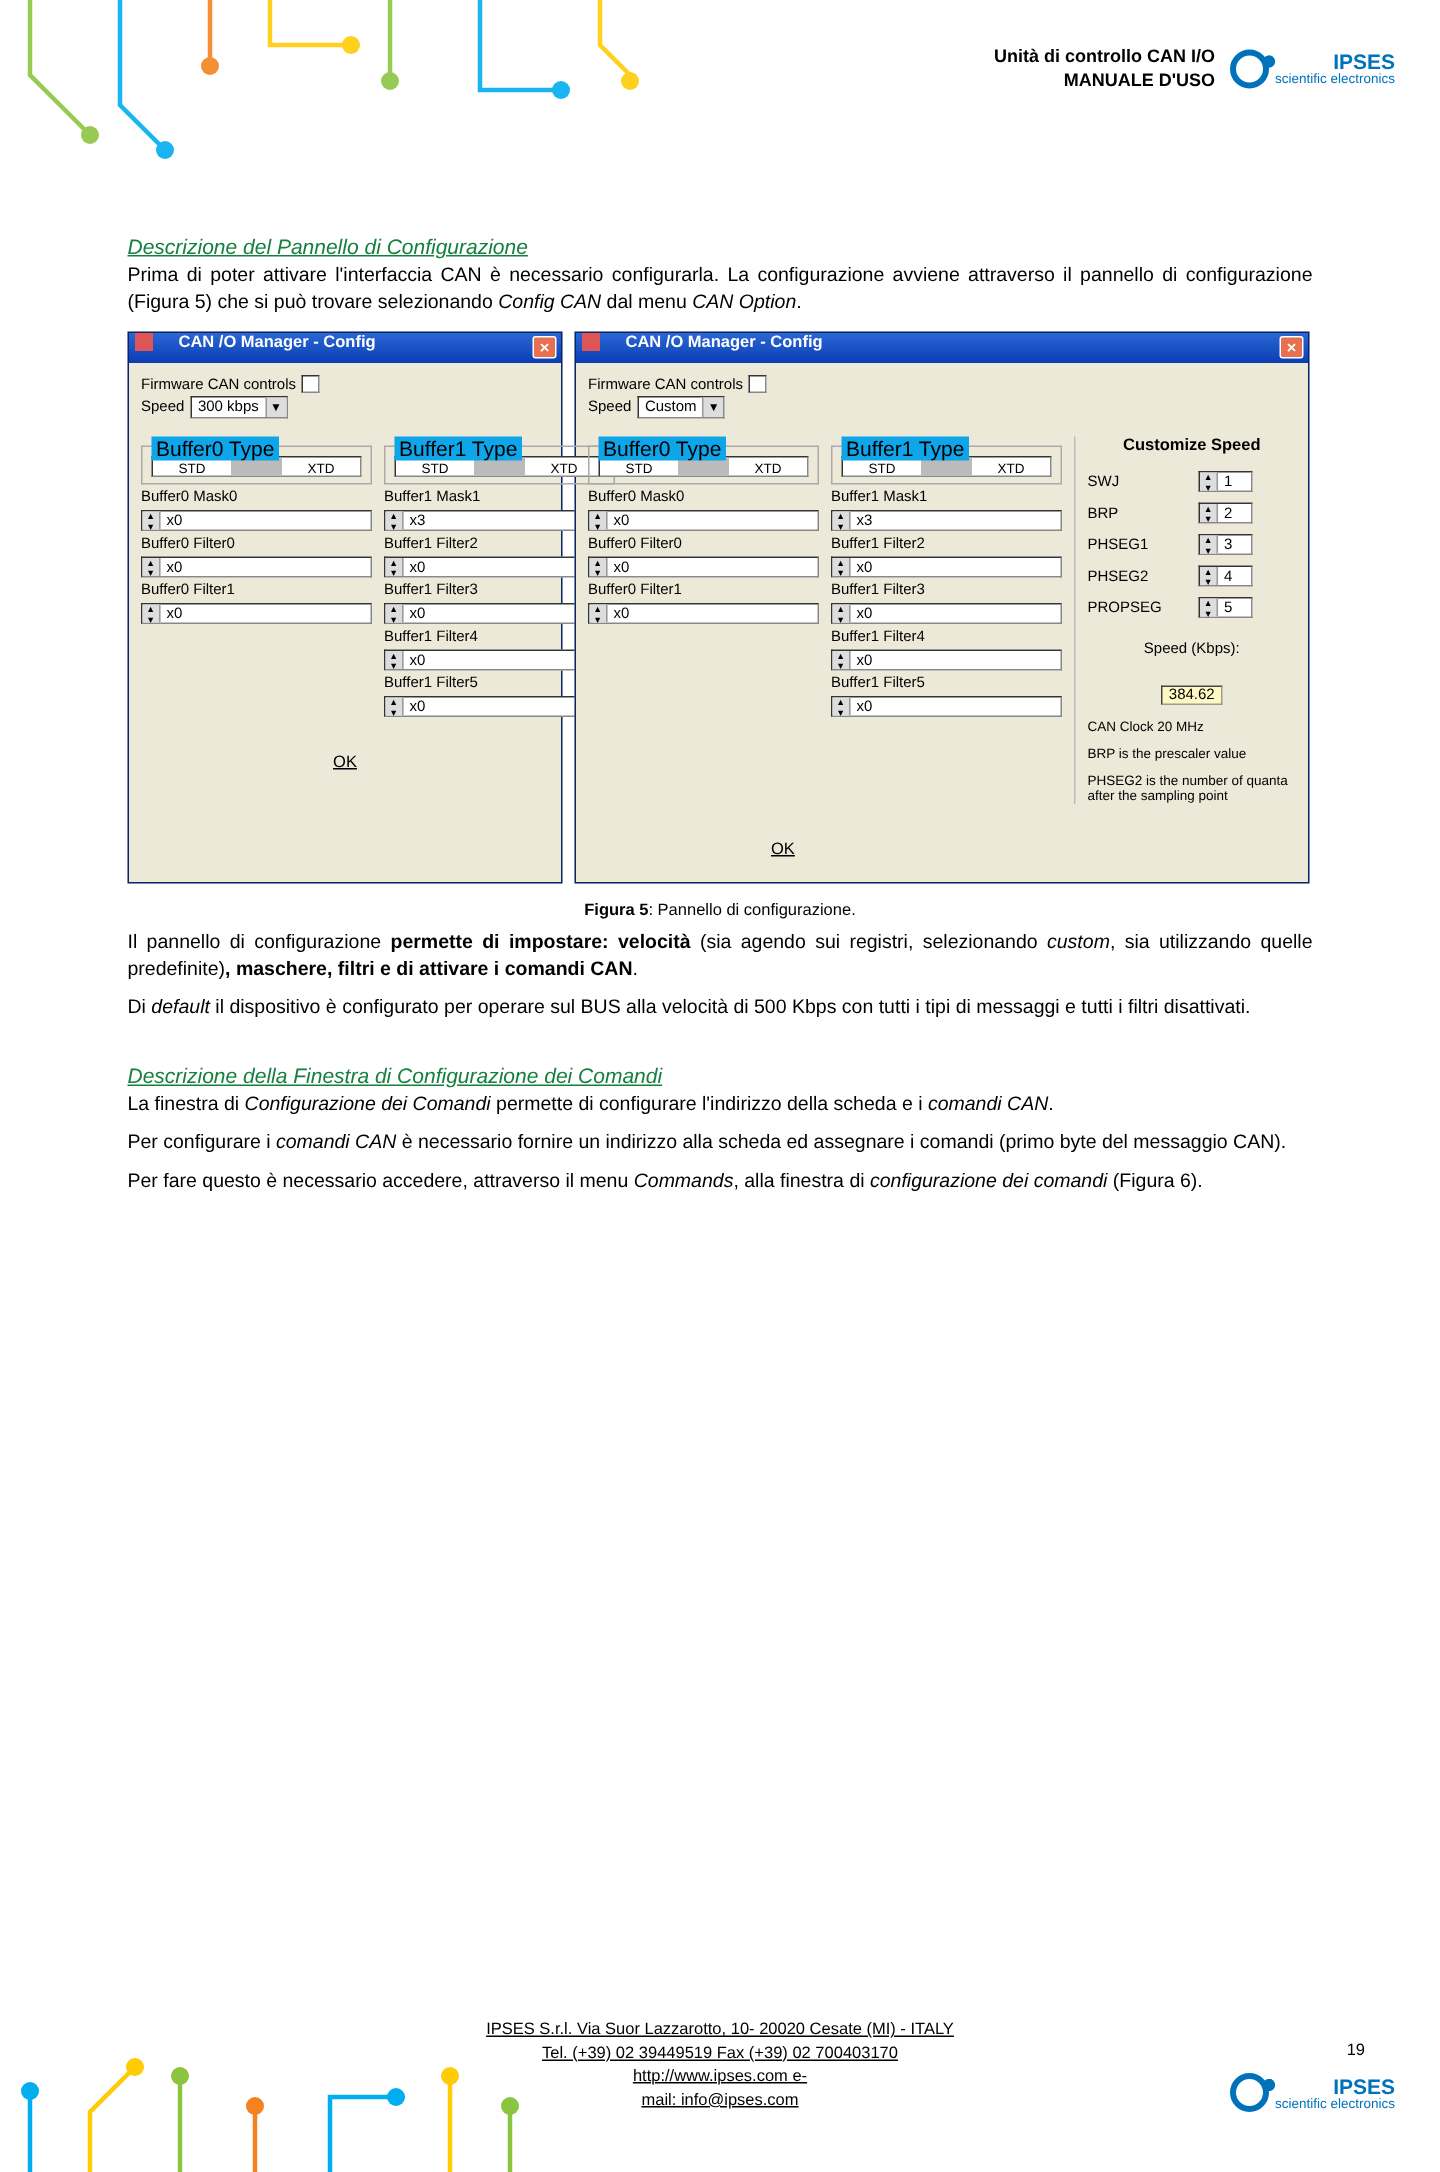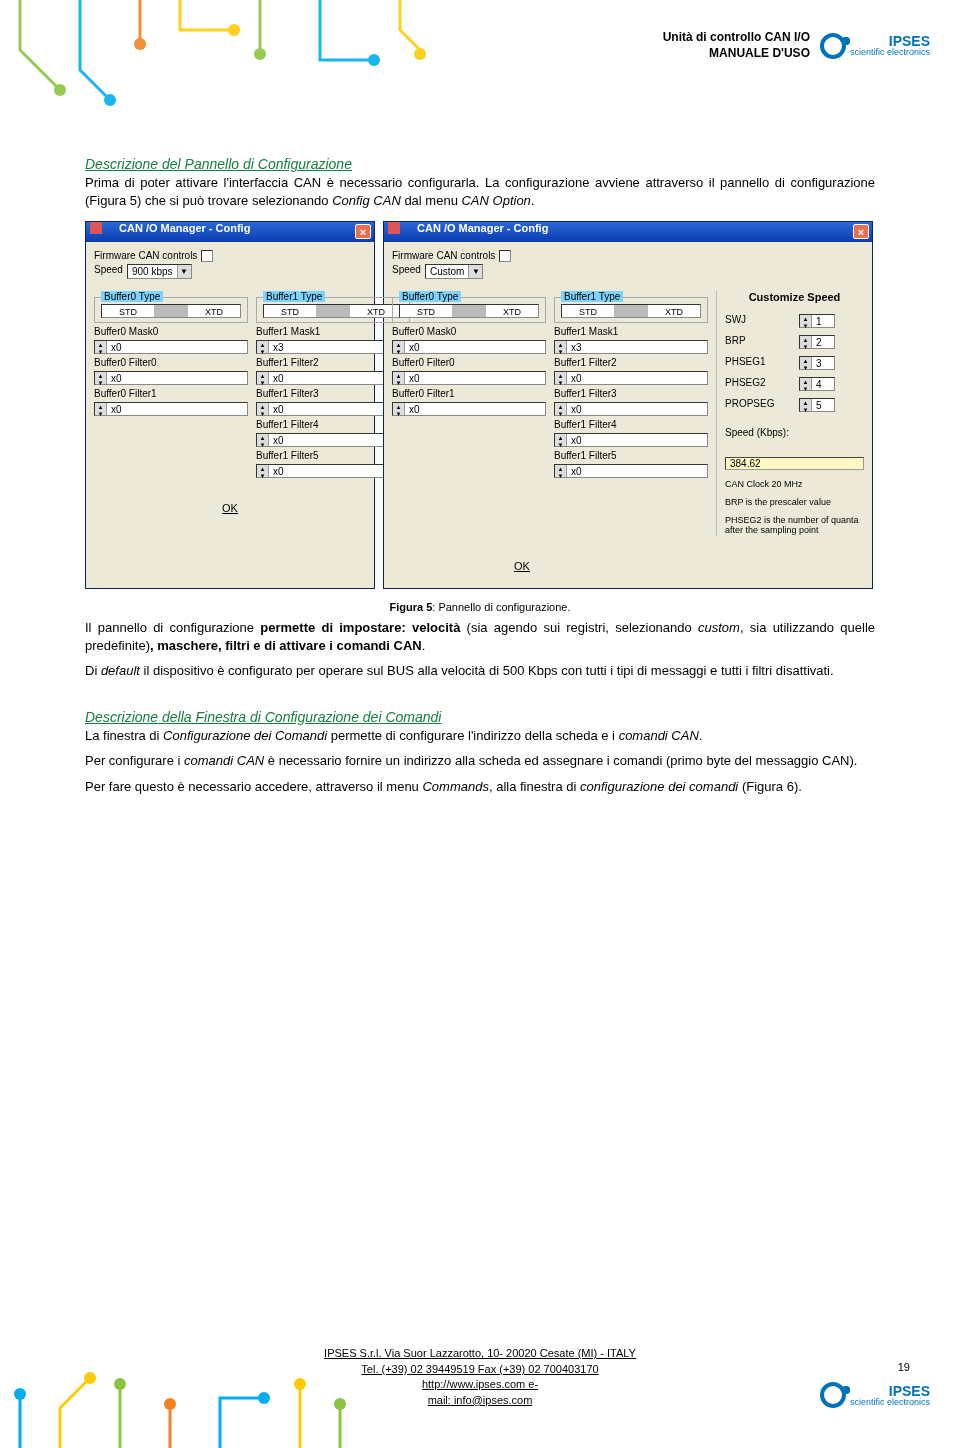--- a/index.html
+++ b/index.html
@@ -125,25 +125,25 @@
   .group {
     border: 1px solid #aaa;
     padding: 6px 6px 4px 6px;
     position: relative;
     margin-top: 6px;
   }
   .group-label {
     position: absolute;
     top: -7px;
     left: 6px;
-    background: #7dd3fc;
+    background: #0ea5e9;
     padding: 0 3px;
-    font-size: 10px;
-  }
-  .row { display: flex; gap: 4px; margin: 2px 0; }
+    font-size: 14px;
+  }
+  .row { display: flex; align-items: center; gap: 4px; margin: 2px 0; }
   .field-label { font-size: 10px; min-width: 70px; }
   .toggle {
     display: inline-flex;
     border: 1px inset #888;
     background: #fff;
     height: 14px;
     font-size: 9px;
   }
   .toggle span { padding: 0 17px; line-height: 14px; }
   .toggle .mid { background: #bbb; width:10px; }
@@ -279,21 +279,21 @@
         <span class="close-btn">×</span>
       </div>
       <div style="padding:6px 8px 2px 8px;">
         <div class="row">
           <span>Firmware CAN controls</span>
           <span class="check"></span>
         </div>
         <div class="row">
           <span>Speed</span>
           <span class="dropdown">
-            <span class="val">900 kbps</span>
+            <span class="val">300 kbps</span>
               <span class="dd-arrow">▼</span>
           </span>
         </div>
       </div>
       <div class="panel-body">
         <div class="col">
           <div class="group">
             <span class="group-label">Buffer0 Type</span>
             <div class="toggle">
               <span>STD</span>

